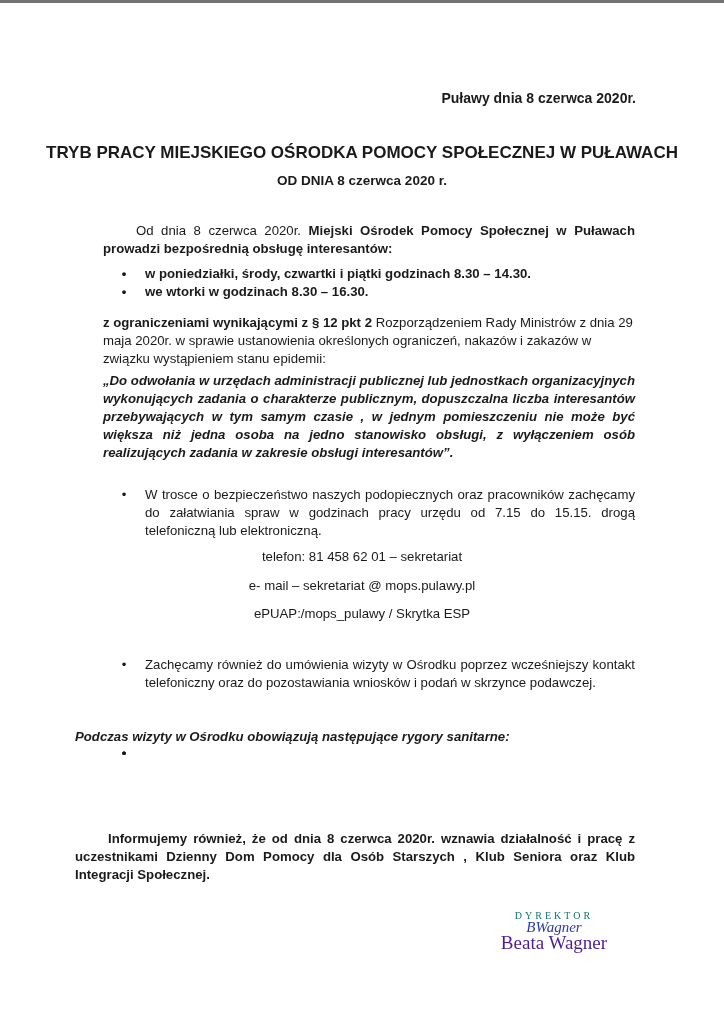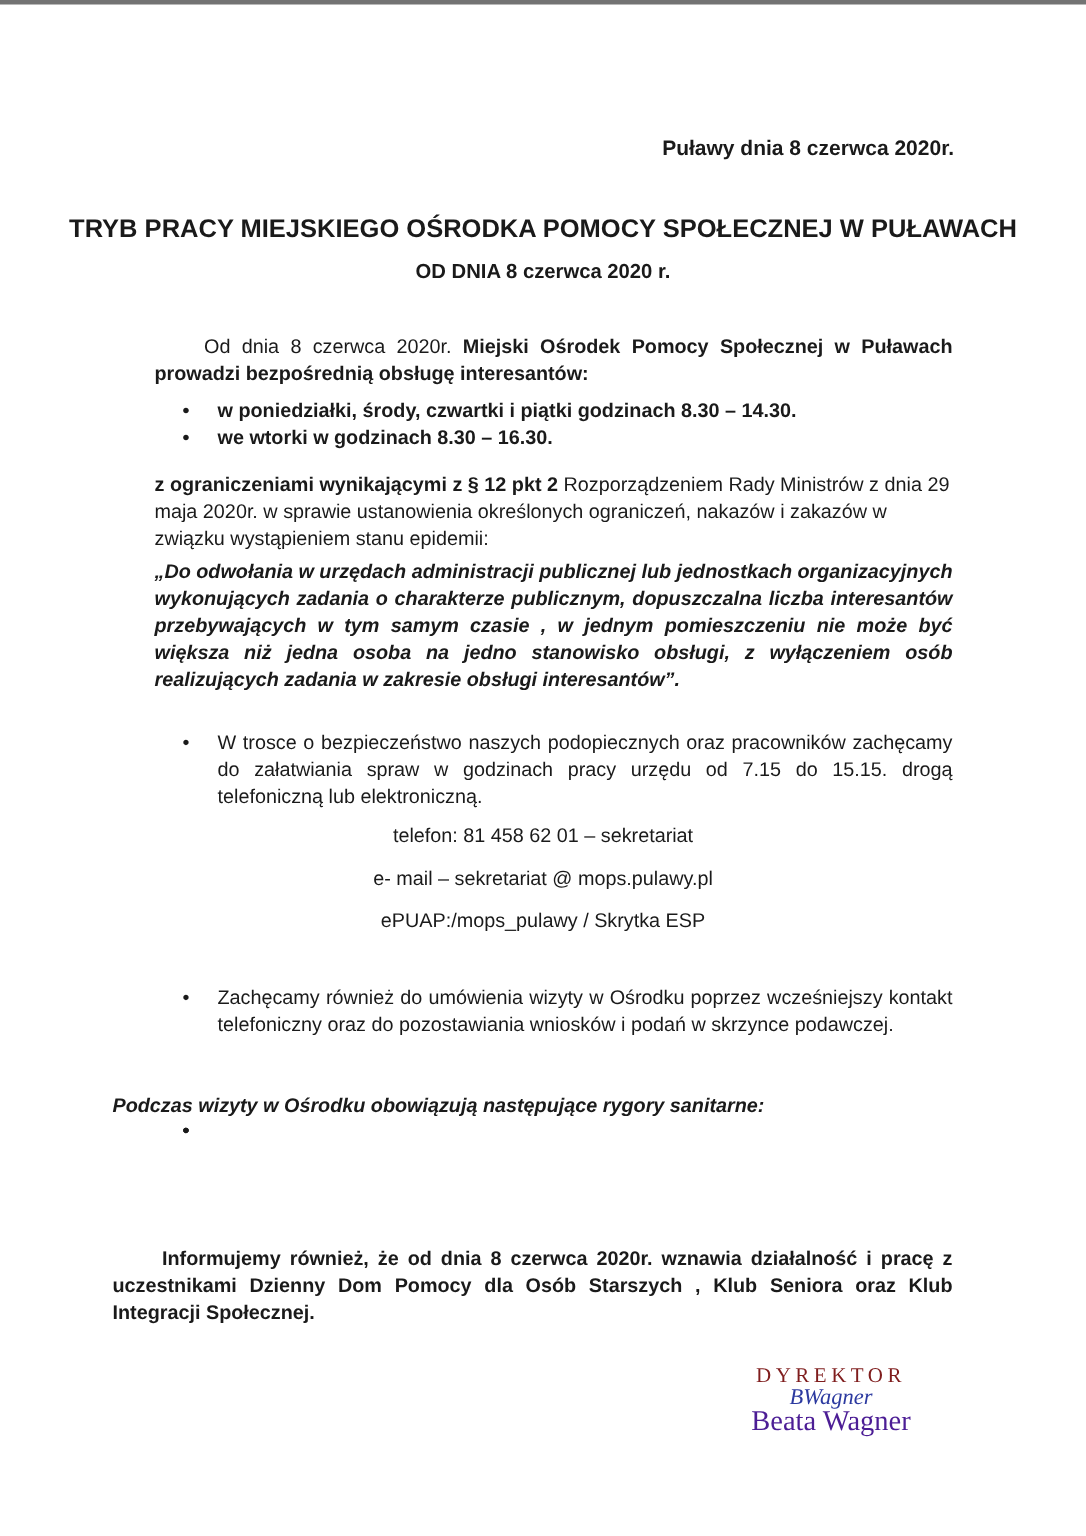--- a/index.html
+++ b/index.html
@@ -12,21 +12,21 @@
   .title2 { left:0; width:724px; text-align:center; top:173px; font-weight:bold; font-size:13.5px; }
   .para { left:103px; width:532px; line-height:18px; text-align:justify; }
   .indent { text-indent:33px; }
   .b { font-weight:bold; }
   .i { font-style:italic; }
   ul.bl { list-style:none; margin:0; padding:0; }
   ul.bl li { position:relative; padding-left:42px; line-height:18px; }
   ul.bl li .dot { position:absolute; left:0; top:0; width:42px; text-align:center; }
   .center { left:0; width:724px; text-align:center; line-height:18px; }
   .sig { right:105px; top:910px; width:130px; text-align:center; }
-  .sig .role { color:#7f1d1d; font-family:"Liberation Serif", serif; letter-spacing:3px; font-size:14px; }
+  .sig .role { color:#0f766e; font-family:"Liberation Serif", serif; letter-spacing:3px; font-size:10px; }
   .sig .scribble { color:#2c3aa0; font-family:"Liberation Serif", serif; font-style:italic; font-size:15px; margin-top:-2px; }
   .sig .name { color:#4c1d95; font-family:"Liberation Serif", serif; font-size:19px; margin-top:-4px; }
 </style>
 </head>
 <body>
 
 <div class="topline"></div>
 
 <div class="abs date">Puławy dnia 8 czerwca 2020r.</div>
 

